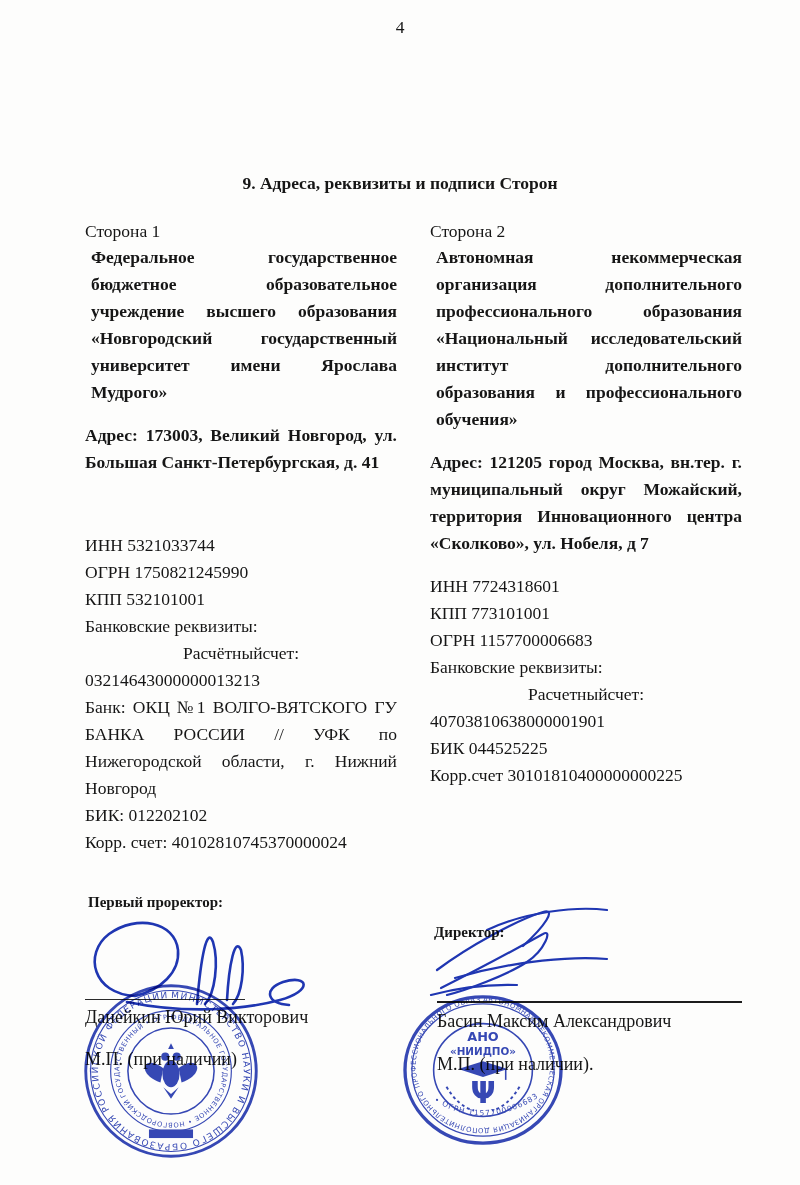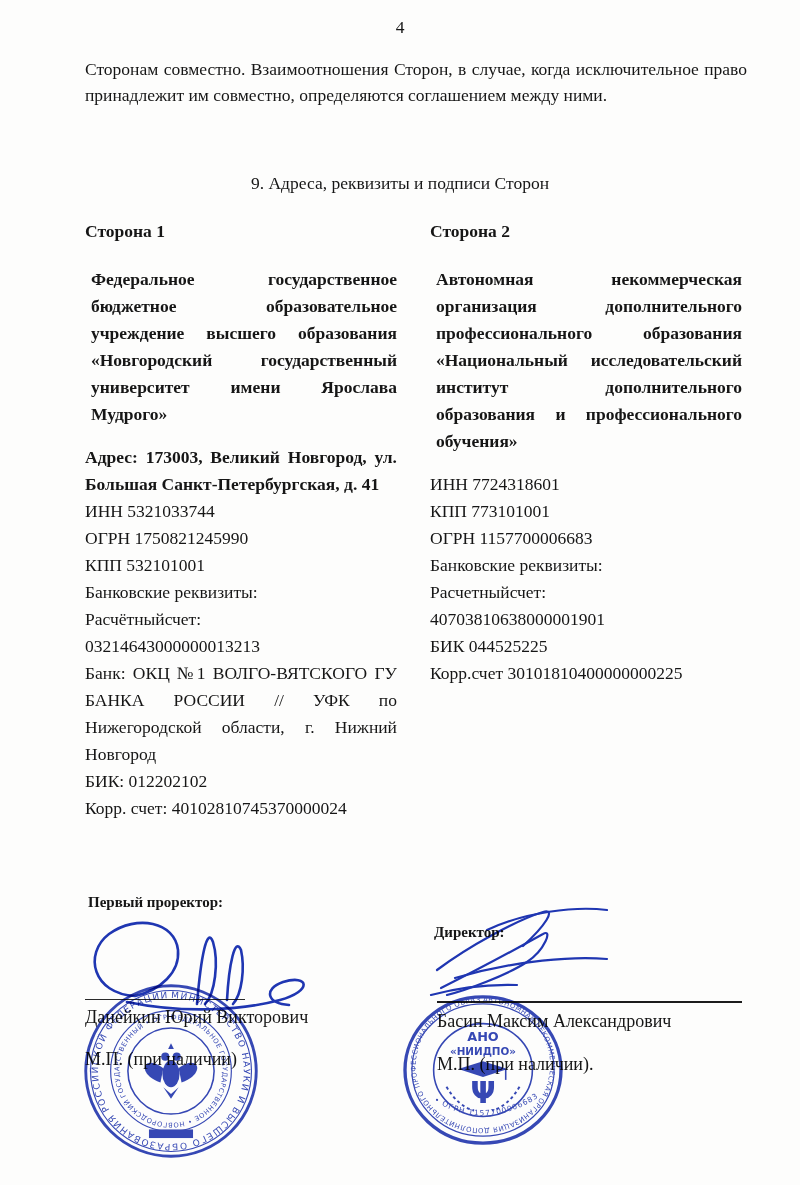--- a/index.html
+++ b/index.html
@@ -7,49 +7,48 @@
     position:relative;width:800px;height:1185px;overflow:hidden;
     background:#fdfdfc;color:#161616;
     font-family:"Liberation Serif","DejaVu Serif",serif;
     font-size:17.5px;line-height:26px;
   }
   .abs{position:absolute;}
   .page-number{top:14px;left:0;width:800px;text-align:center;}
   .para-block{top:56px;left:85px;width:662px;}
   .para{text-align:justify;margin:0;}
   .p-indent{text-indent:46px;}
-  .section-heading{top:170px;left:0;width:800px;text-align:center;font-weight:normal;}
+  .section-heading{top:170px;left:0;width:800px;text-align:center;font-weight:bold;}
   .col{top:218px;width:312px;}
   .col-left{left:85px;}
   .col-right{left:430px;}
-  .party-header{font-weight:bold;margin-bottom:22px;}
+  .party-header{font-weight:normal;}
   .org-name{font-weight:bold;text-align:justify;line-height:27px;min-height:162px;margin-left:6px;}
   .address{text-align:justify;line-height:27px;margin-top:16px;font-weight:bold;}
   .details{line-height:27px;}
-  .col-left .details{}
+  .col-left .details{margin-top:56px;}
   .col-right .details{margin-top:16px;}
-  .split-line{display:flex;justify-content:flex-start;}
+  .split-line{display:flex;justify-content:center;}
   .sig-title{font-weight:bold;font-size:15px;}
   .sig-line{border-top:1.6px solid #2a2a2a;height:0;}
   .sig-line.heavy{border-top:2.2px solid #1c1c1c;}
   .sig-name{font-size:18px;white-space:nowrap;}
   .seal-note{font-size:18px;white-space:nowrap;}
   .ink{mix-blend-mode:multiply;}
   .stamp{mix-blend-mode:multiply;opacity:.92;}
   svg text{font-family:"DejaVu Sans",sans-serif;}
 </style>
 </head>
 <body>
 
 <div class="page">
 
   <div class="abs page-number">4</div>
 
   <div class="abs para-block">
-    <p class="para">Сторонам совместно. Взаимоотношения Сторон, в случае, когда исключительное право принадлежит им совместно, определяются соглашением между ними.</p>
   </div>
 
   <div class="abs section-heading">9. Адреса, реквизиты и подписи Сторон</div>
 
   <div class="abs col col-left">
     <div class="party-header">Сторона 1</div>
     <div class="org-name">Федеральное государственное бюджетное образовательное учреждение высшего образования «Новгородский государственный университет имени Ярослава Мудрого»</div>
     <div class="address">Адрес: 173003, Великий Новгород, ул. Большая Санкт-Петербургская, д. 41</div>
     <div class="details">
       <div>ИНН 5321033744</div>
@@ -63,20 +62,21 @@
       <div>03214643000000013213</div>
       <div style="text-align:justify">Банк: ОКЦ №1 ВОЛГО-ВЯТСКОГО ГУ БАНКА РОССИИ // УФК по Нижегородской области, г. Нижний Новгород</div>
       <div>БИК: 012202102</div>
       <div>Корр. счет: 40102810745370000024</div>
     </div>
   </div>
 
   <div class="abs col col-right">
     <div class="party-header">Сторона 2</div>
     <div class="org-name">Автономная некоммерческая организация дополнительного профессионального образования «Национальный исследовательский институт дополнительного образования и профессионального обучения»</div>
+    <div class="address">Адрес: 121205 город Москва, вн.тер. г. муниципальный округ Можайский, территория Инновационного центра «Сколково», ул. Нобеля, д 7</div>
     <div class="details">
       <div>ИНН 7724318601</div>
       <div>КПП 773101001</div>
       <div>ОГРН 1157700006683</div>
       <div>Банковские реквизиты:</div>
       <div class="split-line">
         <span>Расчетный</span>
         <span>счет:</span>
       </div>
       <div>40703810638000001901</div>

